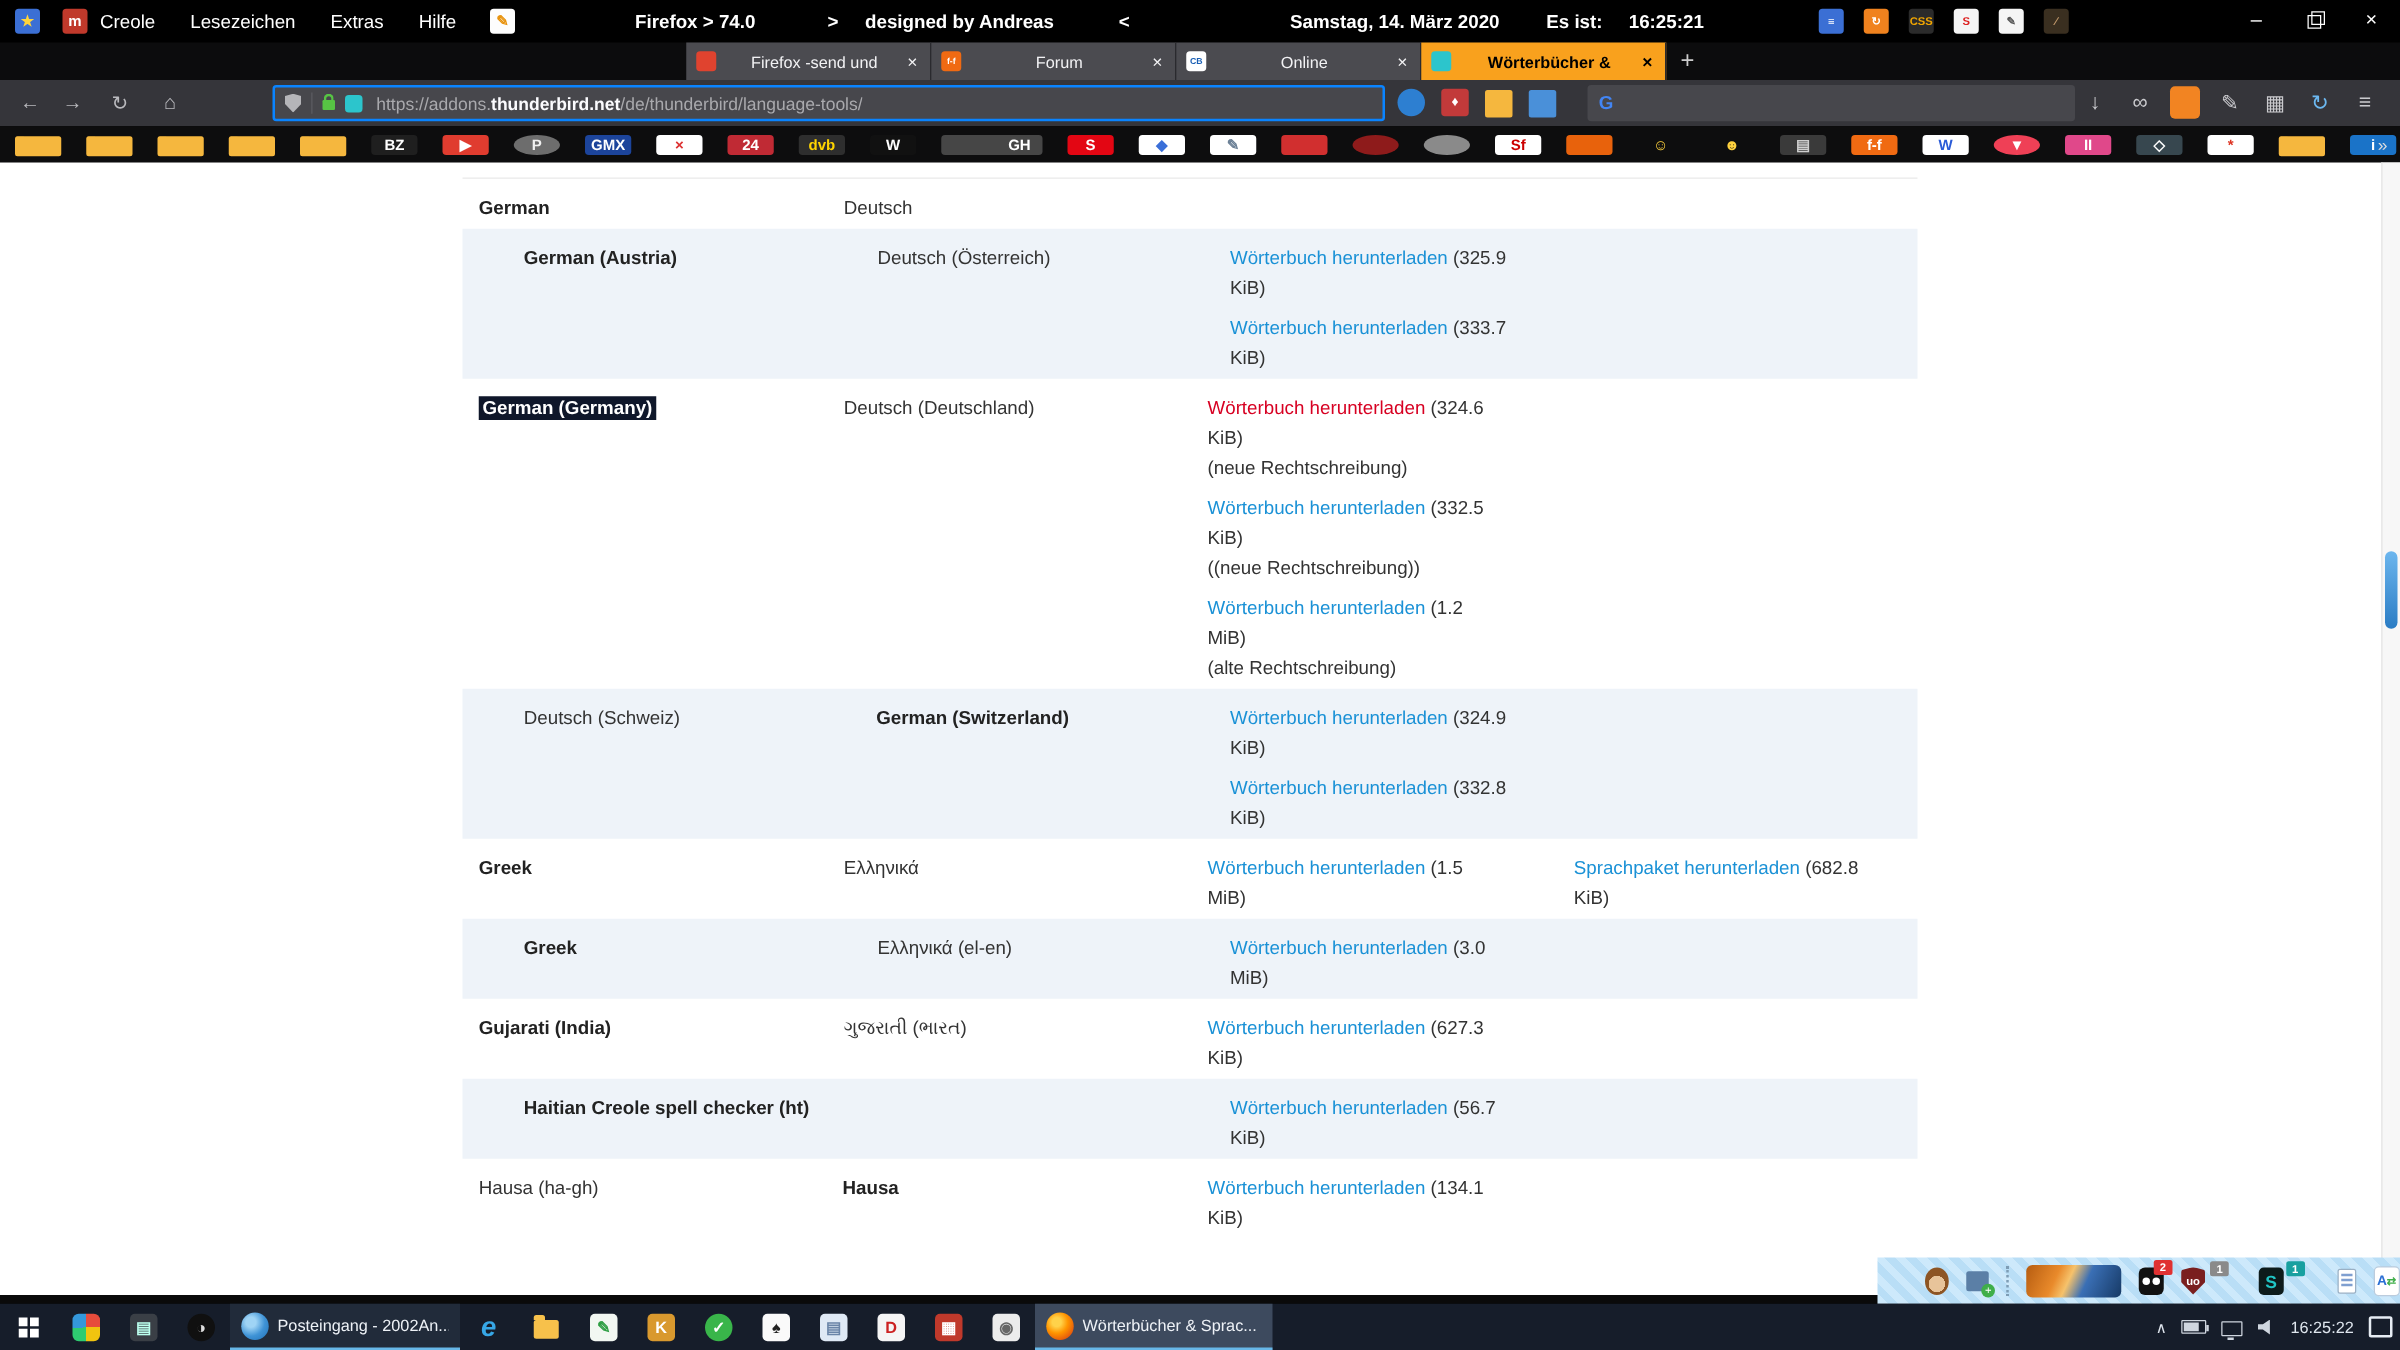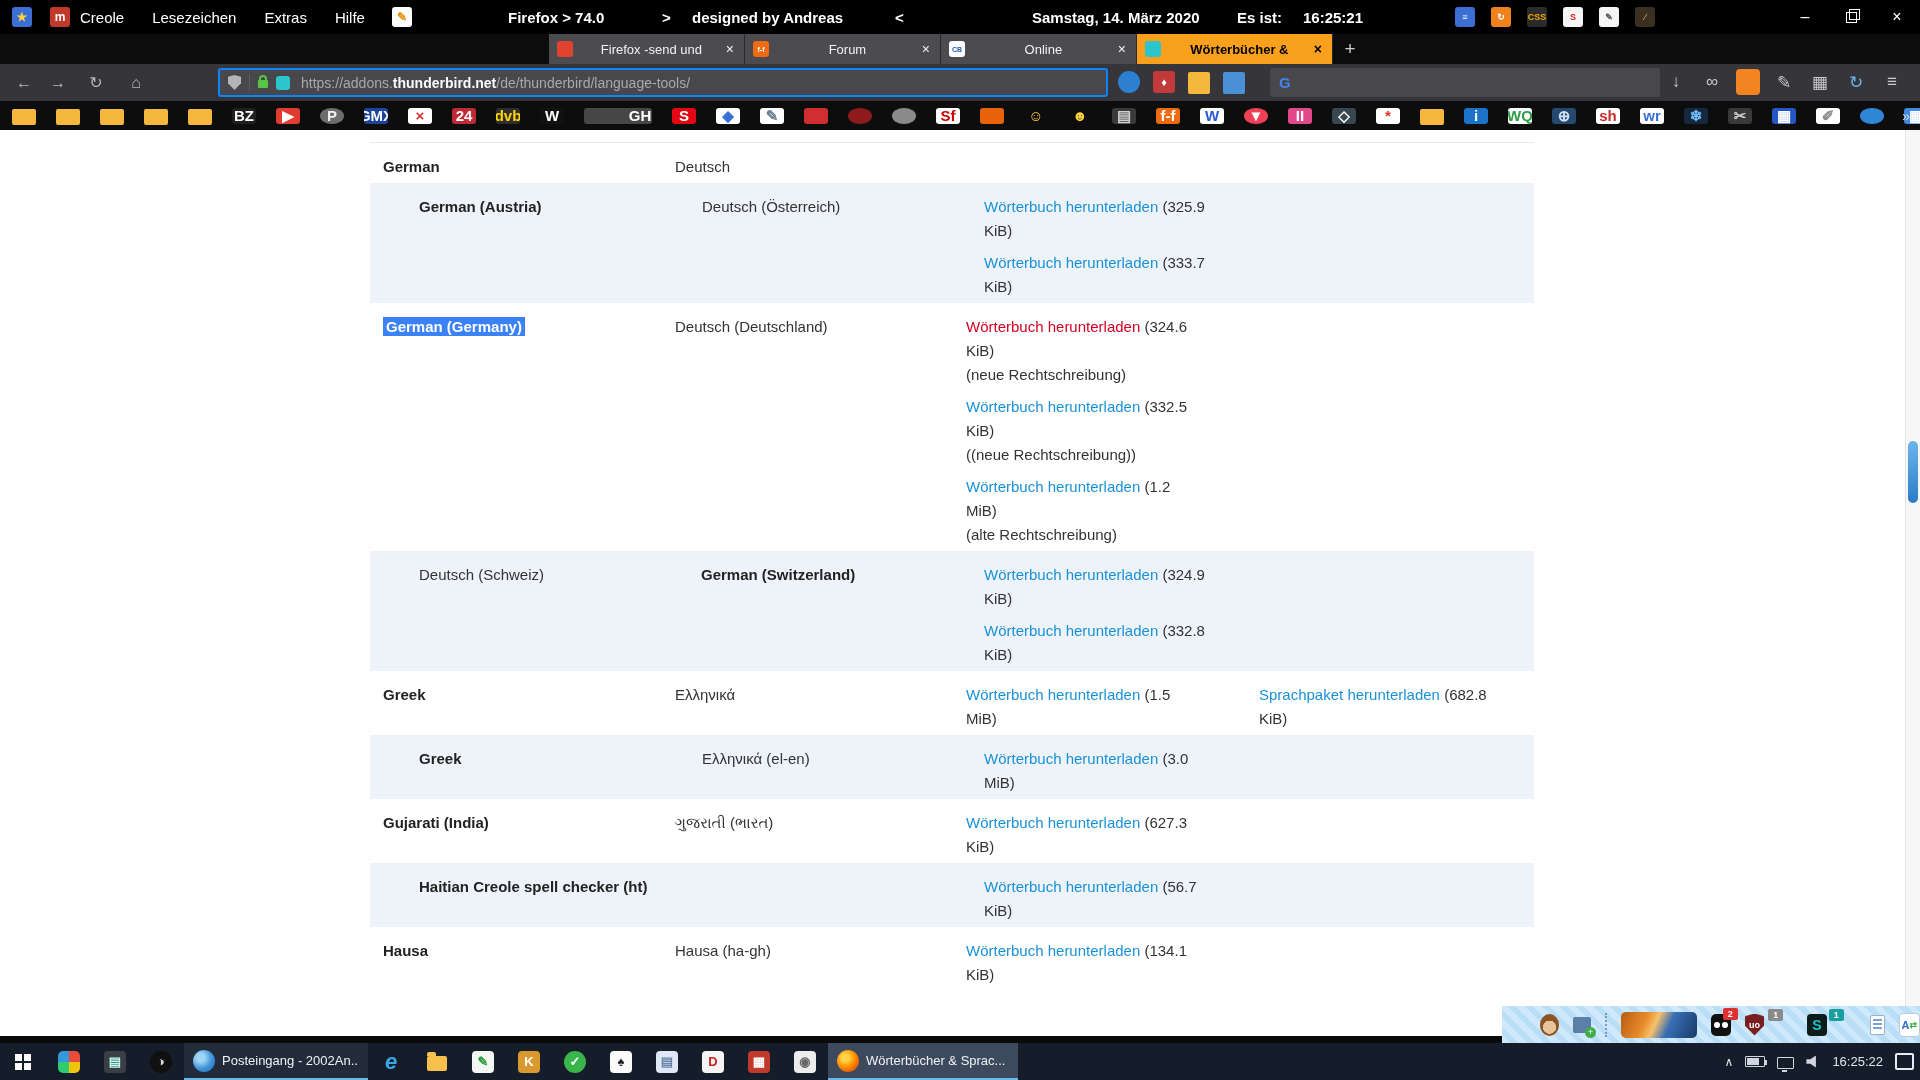--- a/index.html
+++ b/index.html
@@ -56,42 +56,42 @@
            font-size:11px;font-weight:bold;}
   .searchbar{position:absolute;left:1270px;top:4px;width:390px;height:29px;box-sizing:border-box;background:#47474c;
              border-radius:3px;display:flex;align-items:center;padding:0 9px;}
   .g-icon{font-size:15px;font-weight:bold;color:#4285F4;}
   .nav-right{position:absolute;left:1664px;top:5px;display:flex;gap:12px;align-items:center;color:#c9c9cd;font-size:17px;}
   .nav-right .nr{width:24px;height:26px;display:flex;align-items:center;justify-content:center;border-radius:4px;}
 
   
   .bookmarksbar{position:absolute;top:101px;left:0;width:1920px;height:29px;background:#0d0d0e;display:flex;
                 align-items:center;padding-left:12px;gap:20px;box-sizing:border-box;}
-  .bm{width:24px;height:16px;min-width:16px;border-radius:3px;display:flex;align-items:center;justify-content:center;
-      font-size:15px;font-weight:bold;overflow:hidden;cursor:pointer;}
+  .bm{width:37px;height:16px;min-width:16px;border-radius:3px;display:flex;align-items:center;justify-content:center;
+      font-size:12px;font-weight:bold;overflow:hidden;cursor:pointer;}
   .bm.folder{background:#f5b73e;border-radius:2px;position:relative;margin-top:2px;}
   .bm.folder::before{content:"";position:absolute;top:-3px;left:0;width:7px;height:3px;background:inherit;
                      border-radius:1px 1px 0 0;}
   .bm.round{border-radius:50%;}
   .bm-over{position:absolute;right:10px;top:0;height:29px;display:flex;align-items:center;color:#ddd;font-size:14px;}
 
   
   .content{position:absolute;top:130px;left:0;width:1920px;height:906px;background:#fff;overflow:hidden;
            color:#333;font-size:15px;}
   .lang-table{margin-left:370px;width:1164px;}
   .sliver{height:12px;border-bottom:1px solid #e9e9e9;}
   .lrow{display:flex;}
   .lrow.shade{background:#eef3f9;padding-left:36px;}
   .lcell{box-sizing:border-box;padding:12px 18px 4px 13px;line-height:24px;}
   .c1{width:292px;font-weight:bold;color:#222;}
   .c2{width:291px;}
   .c3{width:293px;}
   .c4{width:288px;}
   .lrow.first .lcell{padding-top:12px;}
-  .hl{background:#3b82f6;color:#fff;padding:1px 3px;}
+  .hl{background:#0f172a;color:#fff;padding:1px 3px;}
   .entry{width:228px;margin:0 0 8px 0;}
   .entry:last-child{margin-bottom:0;}
   .entry a{color:#1a91d6;text-decoration:none;cursor:pointer;}
   .entry a.redlink{color:#d70022;}
   .entry .size{color:#333;}
   .entry .note{color:#333;}
 
   
   .scrollbar{position:absolute;right:0;top:130px;width:15px;height:906px;background:#f7f7f7;
              border-left:1px solid #e3e3e3;box-sizing:border-box;}
@@ -584,25 +584,25 @@
                   <span class="size">(56.7 KiB)</span>
                   
                 </div>
               </div>
             <div class="lcell c4">
               
             </div>
           </div>
 
           <div class="lrow">
+            <div class="lcell c2">
+              <span>Hausa (ha-gh)</span>
+            </div>
             <div class="lcell c1">
               <span>Hausa</span>
-            </div>
-            <div class="lcell c2">
-              <span>Hausa (ha-gh)</span>
             </div>
             <div class="lcell c3">
 
                 <div class="entry">
                   <a>Wörterbuch herunterladen</a>
                   <span class="size">(134.1 KiB)</span>
                   
                 </div>
               </div>
             <div class="lcell c4">

